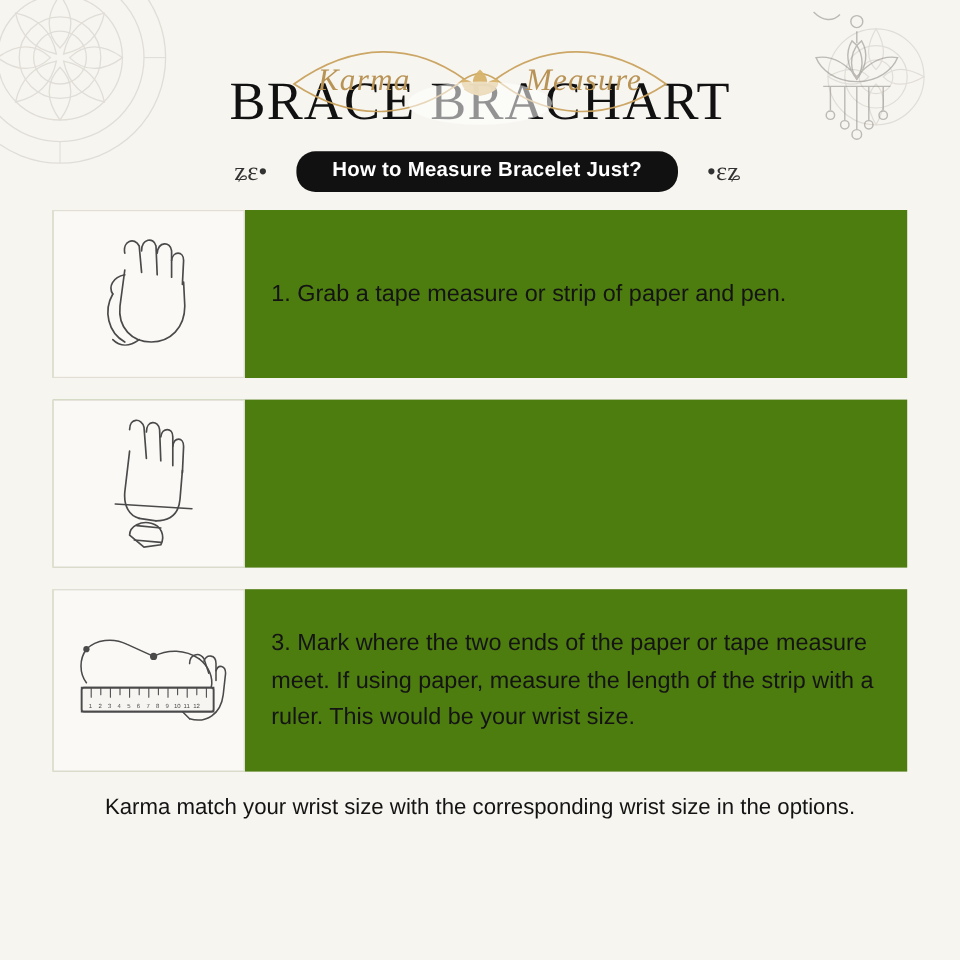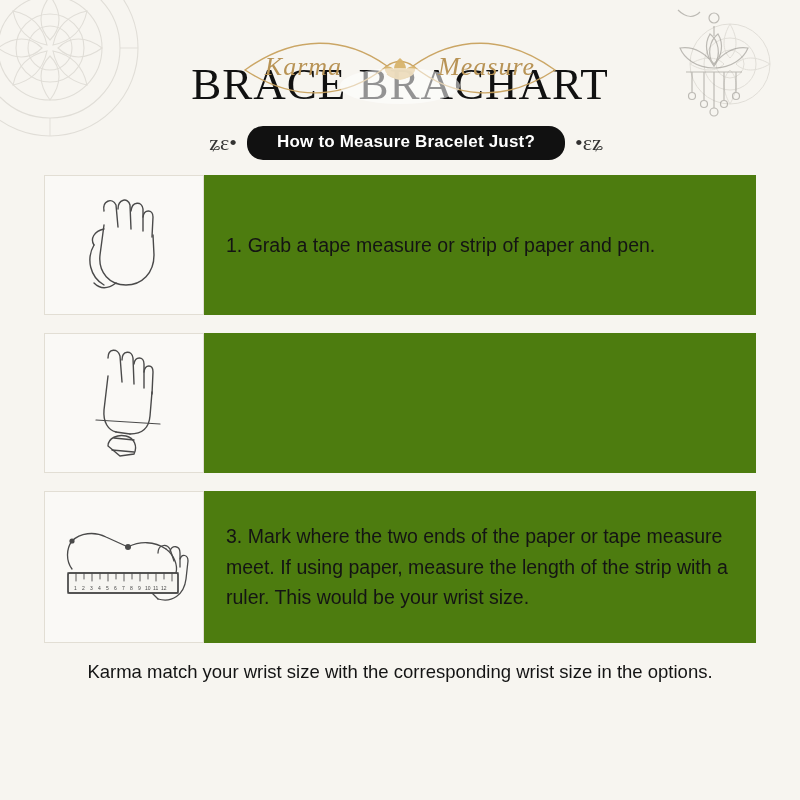--- a/index.html
+++ b/index.html
@@ -78,21 +78,21 @@
   .brand-text .left-word { margin-right: 96px; }
 
   .subtitle-wrap {
     position: absolute;
     top: 126px;
     left: 0;
     right: 0;
     display: flex;
     align-items: center;
     justify-content: center;
-    gap: 10px;
+    gap: 24px;
     margin-left: 12px;
   }
   .subtitle-pill {
     background: #111;
     color: #fff;
     border-radius: 16px;
     padding: 6px 30px 8px 30px;
     font-size: 17px;
     font-weight: 700;
     letter-spacing: 0.2px;

